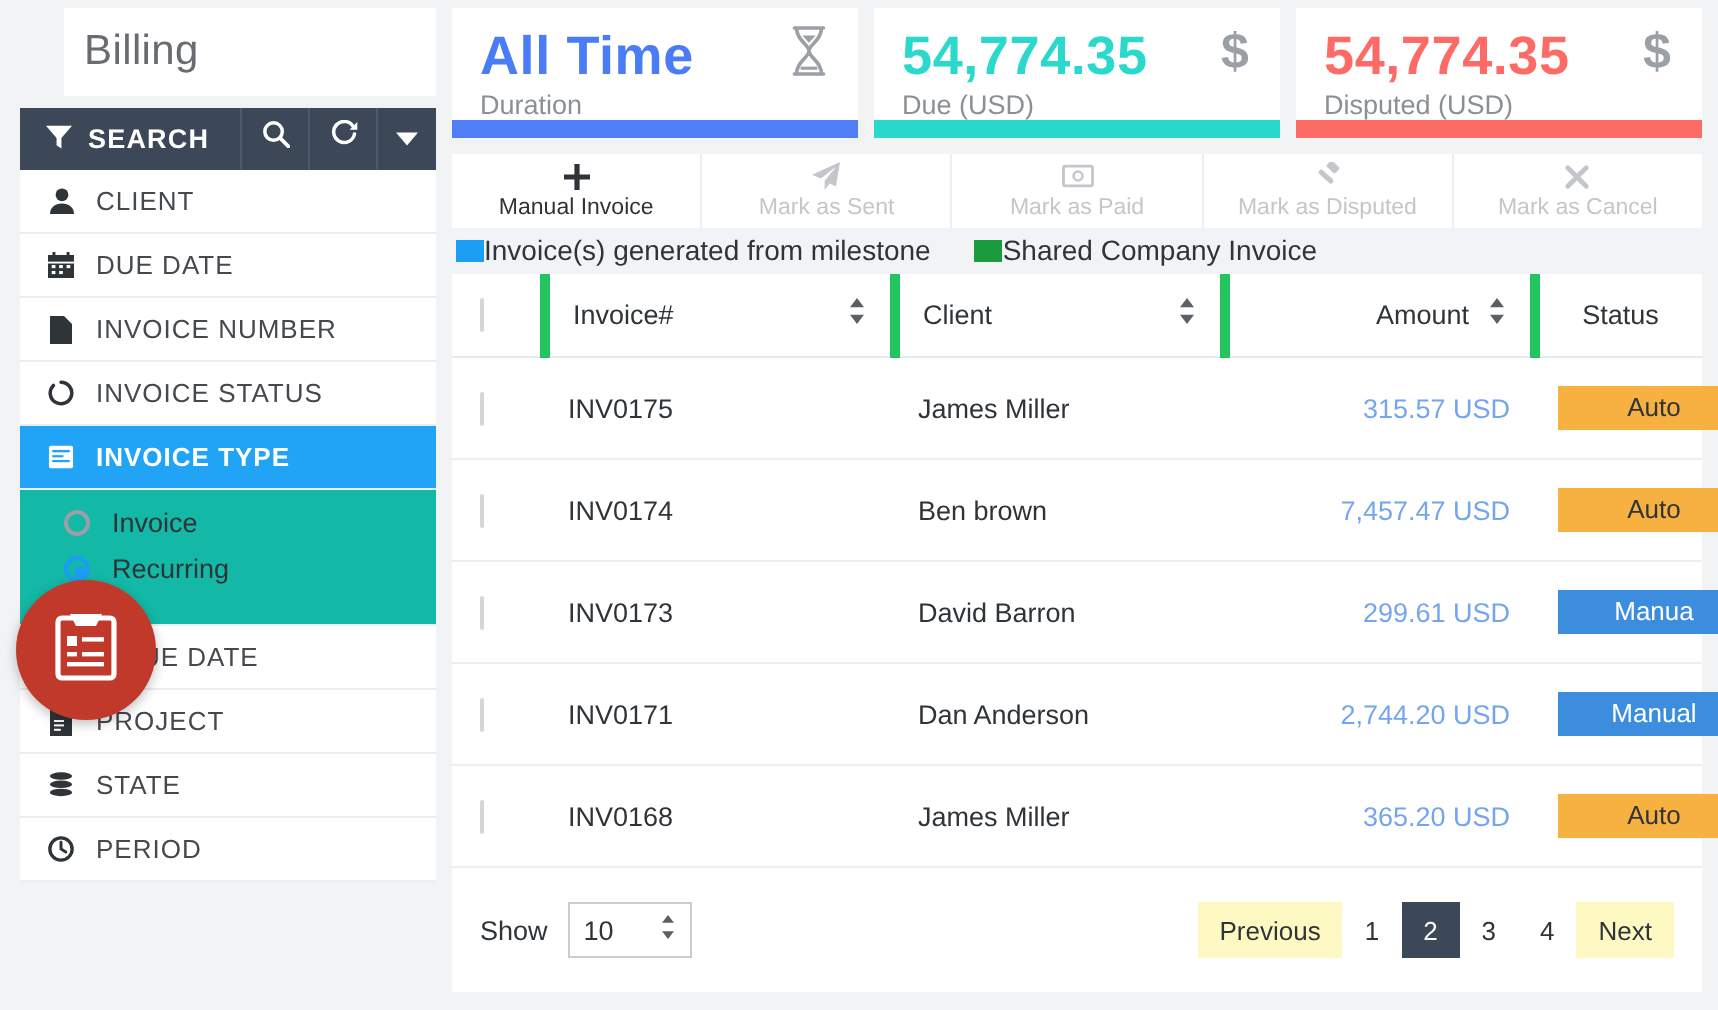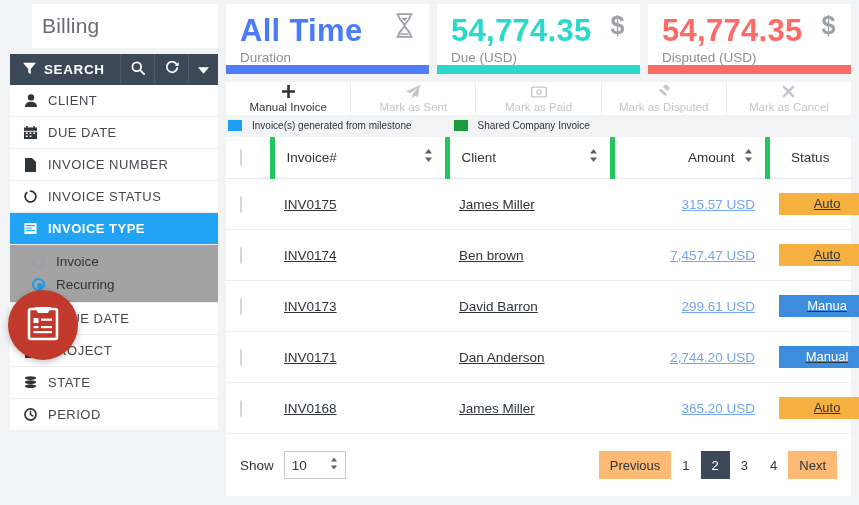--- a/index.html
+++ b/index.html
@@ -33,94 +33,94 @@
   .search-btn.caret { width: 30px; }
   .side-list { background: #fff; margin: 0 8px 0 10px; }
   .side-item {
     height: 32px; display: flex; align-items: center; gap: 10px;
     padding-left: 13px; border-bottom: 1px solid #eceef0;
     font-size: 13px; color: #45494e; letter-spacing: .5px;
   }
   .side-item .ic { width: 15px; display: flex; justify-content: center; color: #2f3439; }
   .side-item.active { background: #21a4f5; color: #fff; font-weight: bold; }
   .side-item.active .ic { color: #fff; }
-  .side-sub { padding: 5px 0 6px 22px; border-bottom: 1px solid #eceef0; background: #a3a3a3; }
+  .side-sub { padding: 5px 0 16px 22px; border-bottom: 1px solid #eceef0; background: #14b8a6; }
   .radio-row { display: flex; align-items: center; gap: 11px; height: 23px; font-size: 13.5px; color: #2f3439; }
   .radio { width: 13px; height: 13px; border-radius: 50%; border: 2px solid #9aa0a6; flex: none; position: relative; }
   .radio.on { border-color: #1b9df5; }
   .radio.on::after { content:""; position: absolute; left: 2.5px; top: 2.5px; width: 6px; height: 6px; border-radius: 50%; background: #1b9df5; }
 
   .fab {
     position: absolute; left: 8px; bottom: 10px;
     width: 70px; height: 70px; border-radius: 50%;
     background: #c0392b; display: flex; align-items: center; justify-content: center;
     box-shadow: 0 2px 6px rgba(0,0,0,.25); z-index: 20;
   }
 
   
   .main { flex: 1; height: 505px; padding: 4px 8px 0 0; display: flex; flex-direction: column; }
   .stats { display: flex; gap: 8px; height: 80px; }
   .stat { flex: 1; background: #fff; display: flex; flex-direction: column; justify-content: space-between; }
   .stat-inner { padding: 9px 14px 0 14px; display: flex; justify-content: space-between; align-items: flex-start; }
-  .stat-val { font-size: 31px; font-weight: bold; line-height: 1.15; letter-spacing: .3px; }
+  .stat-val { font-size: 27px; font-weight: bold; line-height: 1.15; letter-spacing: .3px; }
   .stat-lbl { font-size: 13.5px; color: #8b9096; margin-top: 1px; }
   .stat-ic { color: #9aa0a6; }
   .stat-bar { height: 9px; }
 
   .toolbar { display: flex; background: #fff; height: 45px; margin-top: 8px; }
   .tb-btn {
     flex: 1; display: flex; flex-direction: column; align-items: center; justify-content: center;
     gap: 2px; border-left: 1px solid #eceef0; font-size: 11.5px; color: #2f3439;
   }
   .tb-btn:first-child { border-left: none; }
   .tb-btn.dim { color: #c3c7cb; }
   .tb-btn.dim .tb-ic { color: #c3c7cb; }
   .tb-ic { color: #2f3439; height: 15px; display: flex; align-items: center; }
 
-  .legend { display: flex; align-items: center; gap: 10px; height: 28px; padding-left: 2px; font-size: 10px; color: #2f3439; }
+  .legend { display: flex; align-items: center; height: 28px; padding-left: 2px; font-size: 14px; color: #2f3439; }
   .legend .sw { width: 14px; height: 11px; flex: none; }
   .legend .gap { width: 22px; }
 
   .card { background: #fff; flex: 1; display: flex; flex-direction: column; margin-bottom: 9px; }
   table { width: 100%; border-collapse: collapse; table-layout: fixed; }
   th, td { text-align: left; font-size: 13.5px; color: #2f3439; }
   thead th {
     height: 42px; border-bottom: 1px solid #e7e9ec; border-right: 5px solid #22c55e;
     font-weight: normal; padding: 0 12px; vertical-align: middle;
   }
   thead th:last-child { border-right: none; }
   .c-chk { width: 46px; padding-left: 14px !important; }
   .c-inv { width: 175px; }
   .c-cli { width: 165px; }
   .c-amt { width: 155px; text-align: right; }
   .c-sta { text-align: center; }
   .th-in { display: flex; align-items: center; justify-content: space-between; }
   .th-in.r { justify-content: flex-end; gap: 9px; }
   .th-in.c { justify-content: center; }
-  tbody td { height: 51px; border-bottom: 1px solid #eceef0; padding: 0 12px; vertical-align: middle; text-decoration: underline; }
+  tbody td { height: 51px; border-bottom: 1px solid #eceef0; padding: 0 12px; vertical-align: middle; }
   tbody tr:last-child td { border-bottom: 1px solid #eceef0; }
   .chk { width: 18px; height: 18px; border: 1px solid #d4d7da; border-radius: 4px; background: #fff; }
   .amt { color: #74a5f0; }
   .badge {
     display: block; width: 96px; margin: 0 auto; height: 22px; line-height: 22px;
     text-align: center; font-size: 13px; color: #2f3439;
   }
   .badge.auto { background: #f7b141; }
   .badge.manual { background: #3c8dde; color: #fff; }
 
   .footer { display: flex; align-items: center; justify-content: space-between; padding: 0 14px; height: 62px; }
   .show-wrap { display: flex; align-items: center; gap: 10px; font-size: 13.5px; color: #2f3439; }
   .show-sel {
     width: 62px; height: 28px; border: 1px solid #c9ccd0; background: #fff;
     display: flex; align-items: center; justify-content: space-between; padding: 0 7px;
     font-size: 13.5px; color: #2f3439;
   }
   .pager { display: flex; }
   .pg {
-    height: 28px; min-width: 28px; padding: 0 11px; background: #fdba74;
+    height: 28px; min-width: 28px; padding: 0 11px; background: #fef9c3;
     display: flex; align-items: center; justify-content: center;
     font-size: 13px; color: #2f3439;
   }
   .pg.num { background: #fff; }
   .pg.on { background: #3c4858; color: #fff; }
 </style>
 </head>
 <body>
 
 <div class="app">

